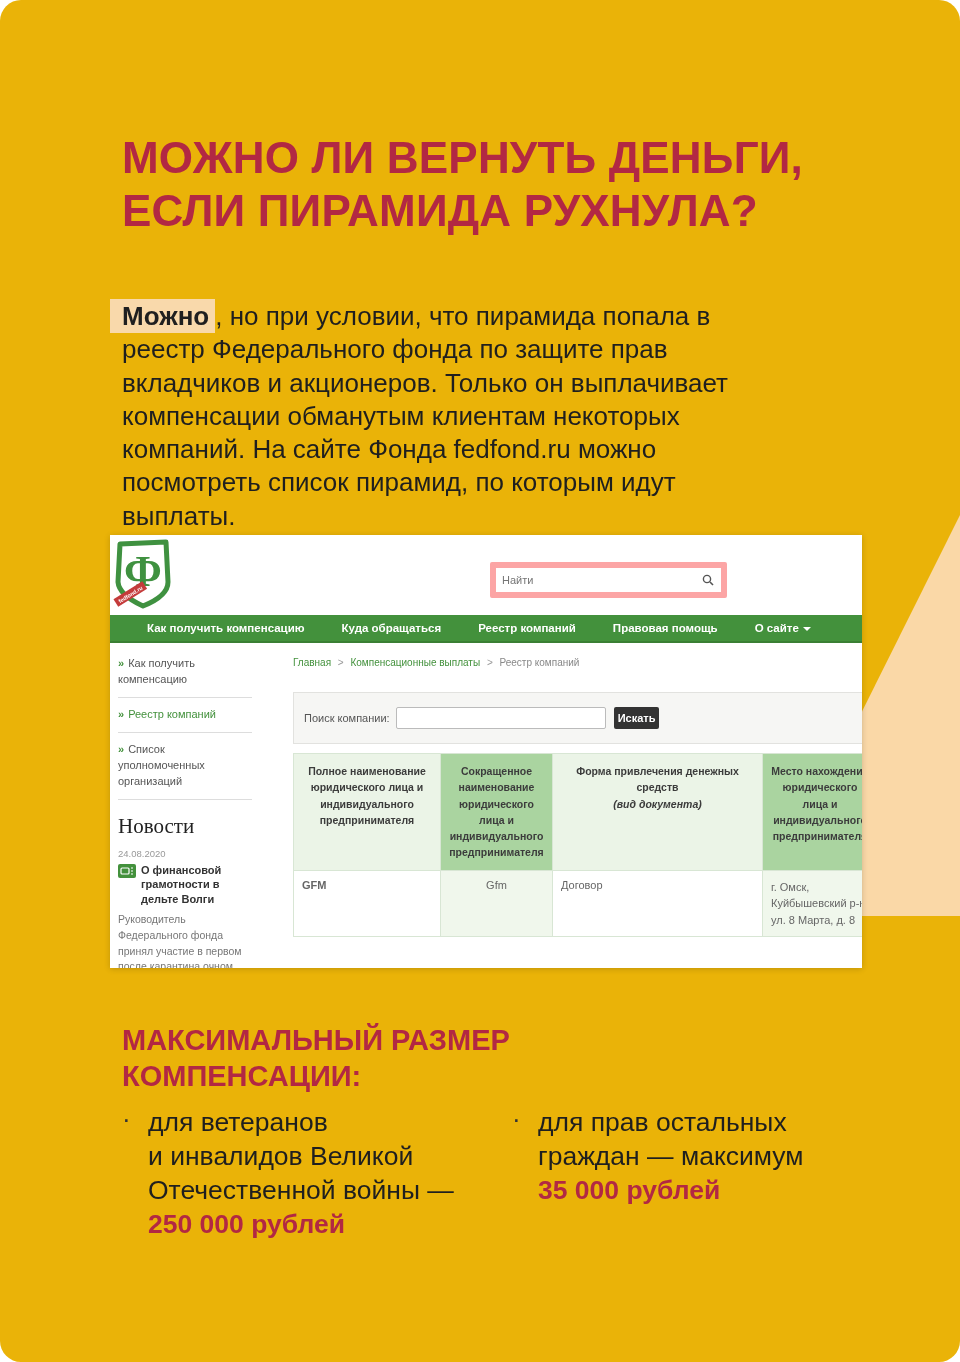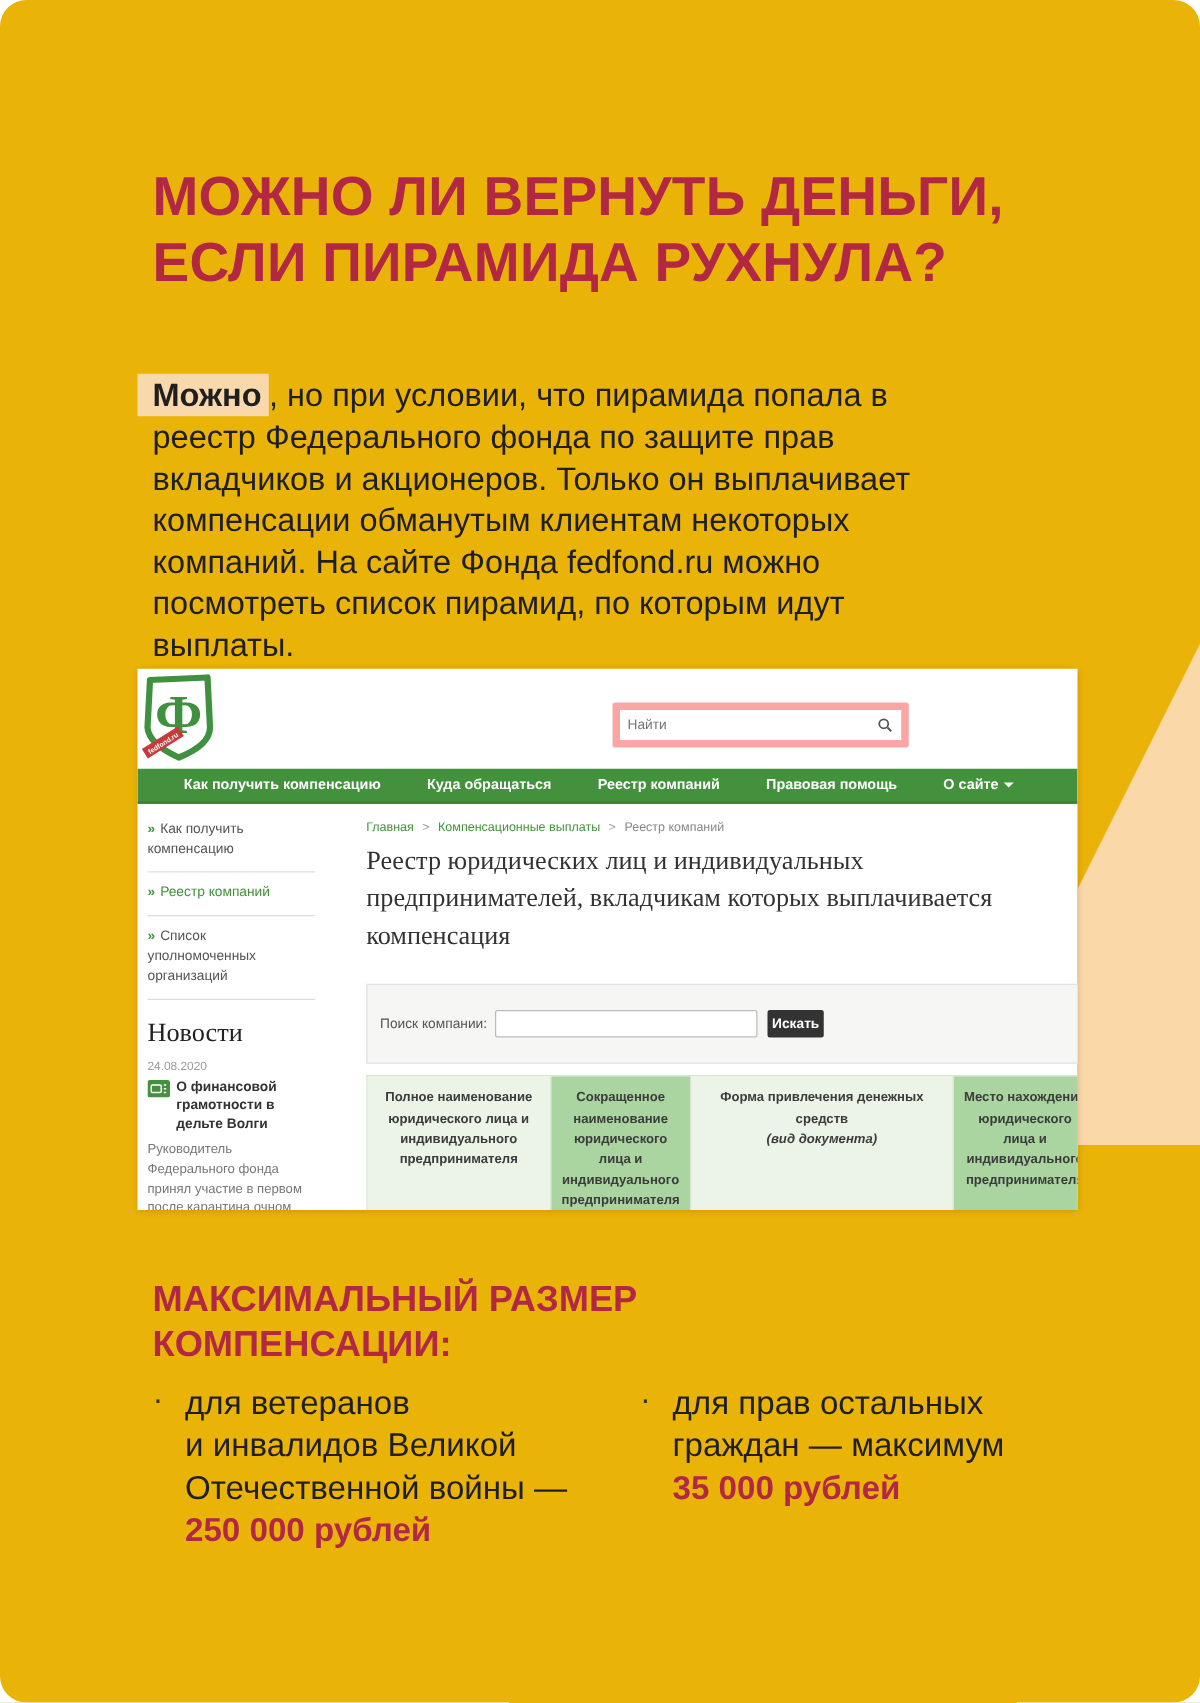--- a/index.html
+++ b/index.html
@@ -47,21 +47,21 @@
   .news-title{display:flex;gap:5px;margin-top:4px;font-size:11px;font-weight:700;color:#333;line-height:1.35;}
   .news-text{font-size:10.5px;color:#777;line-height:1.5;margin-top:5px;}
 
   
   .main{position:absolute;left:142px;top:112px;width:584px;margin-left:41px;}
   .crumbs{font-size:10px;color:#888;margin-top:10px;}
   .crumbs .link{color:#43913c;cursor:pointer;}
   .crumbs .sep{margin:0 4px;color:#999;}
   .page-h1{font-family:"Liberation Serif","DejaVu Serif",serif;font-size:21px;line-height:1.42;
     color:#333;margin-top:6px;width:520px;}
-  .search-panel{margin-top:24px;height:64px;background:#f6f6f4;border:1px solid #e2e2df;
+  .search-panel{margin-top:24px;height:52px;background:#f6f6f4;border:1px solid #e2e2df;
     display:flex;align-items:center;box-sizing:border-box;padding-left:10px;}
   .search-panel label{font-size:11px;color:#555;margin-right:6px;}
   .search-panel input{width:200px;height:20px;border:1px solid #bbb;border-radius:2px;outline:none;font-size:11px;padding:0 4px;}
   .search-panel button{margin-left:8px;background:#333;color:#fff;border:0;font-size:11px;font-weight:700;
     padding:5px 4px;border-radius:2px;cursor:pointer;}
 
   table.reg{margin-top:9px;width:584px;border-collapse:collapse;table-layout:fixed;}
   table.reg th,table.reg td{border:1px solid #d8e6d4;vertical-align:top;box-sizing:border-box;}
   table.reg th{font-size:10.5px;font-weight:700;color:#3c3c3c;line-height:1.55;text-align:center;
     padding:9px 6px;background:#ebf4e7;}
@@ -153,21 +153,20 @@
 
     <div class="main">
       <div class="crumbs">
         <span class="link">Главная</span>
         <span class="sep">&gt;</span>
         <span class="link">Компенсационные выплаты</span>
         <span class="sep">&gt;</span>
         <span>Реестр компаний</span>
       </div>
 
-      <div class="page-h1">Реестр юридических лиц и индивидуальных предпринимателей, вкладчикам которых выплачивается компенсация</div>
 
       <div class="search-panel">
         <label>Поиск компании:</label>
         <input type="text" style="">
         <button>Искать</button>
       </div>
 
       <table class="reg">
         <colgroup>
             <col style="width:147px">

